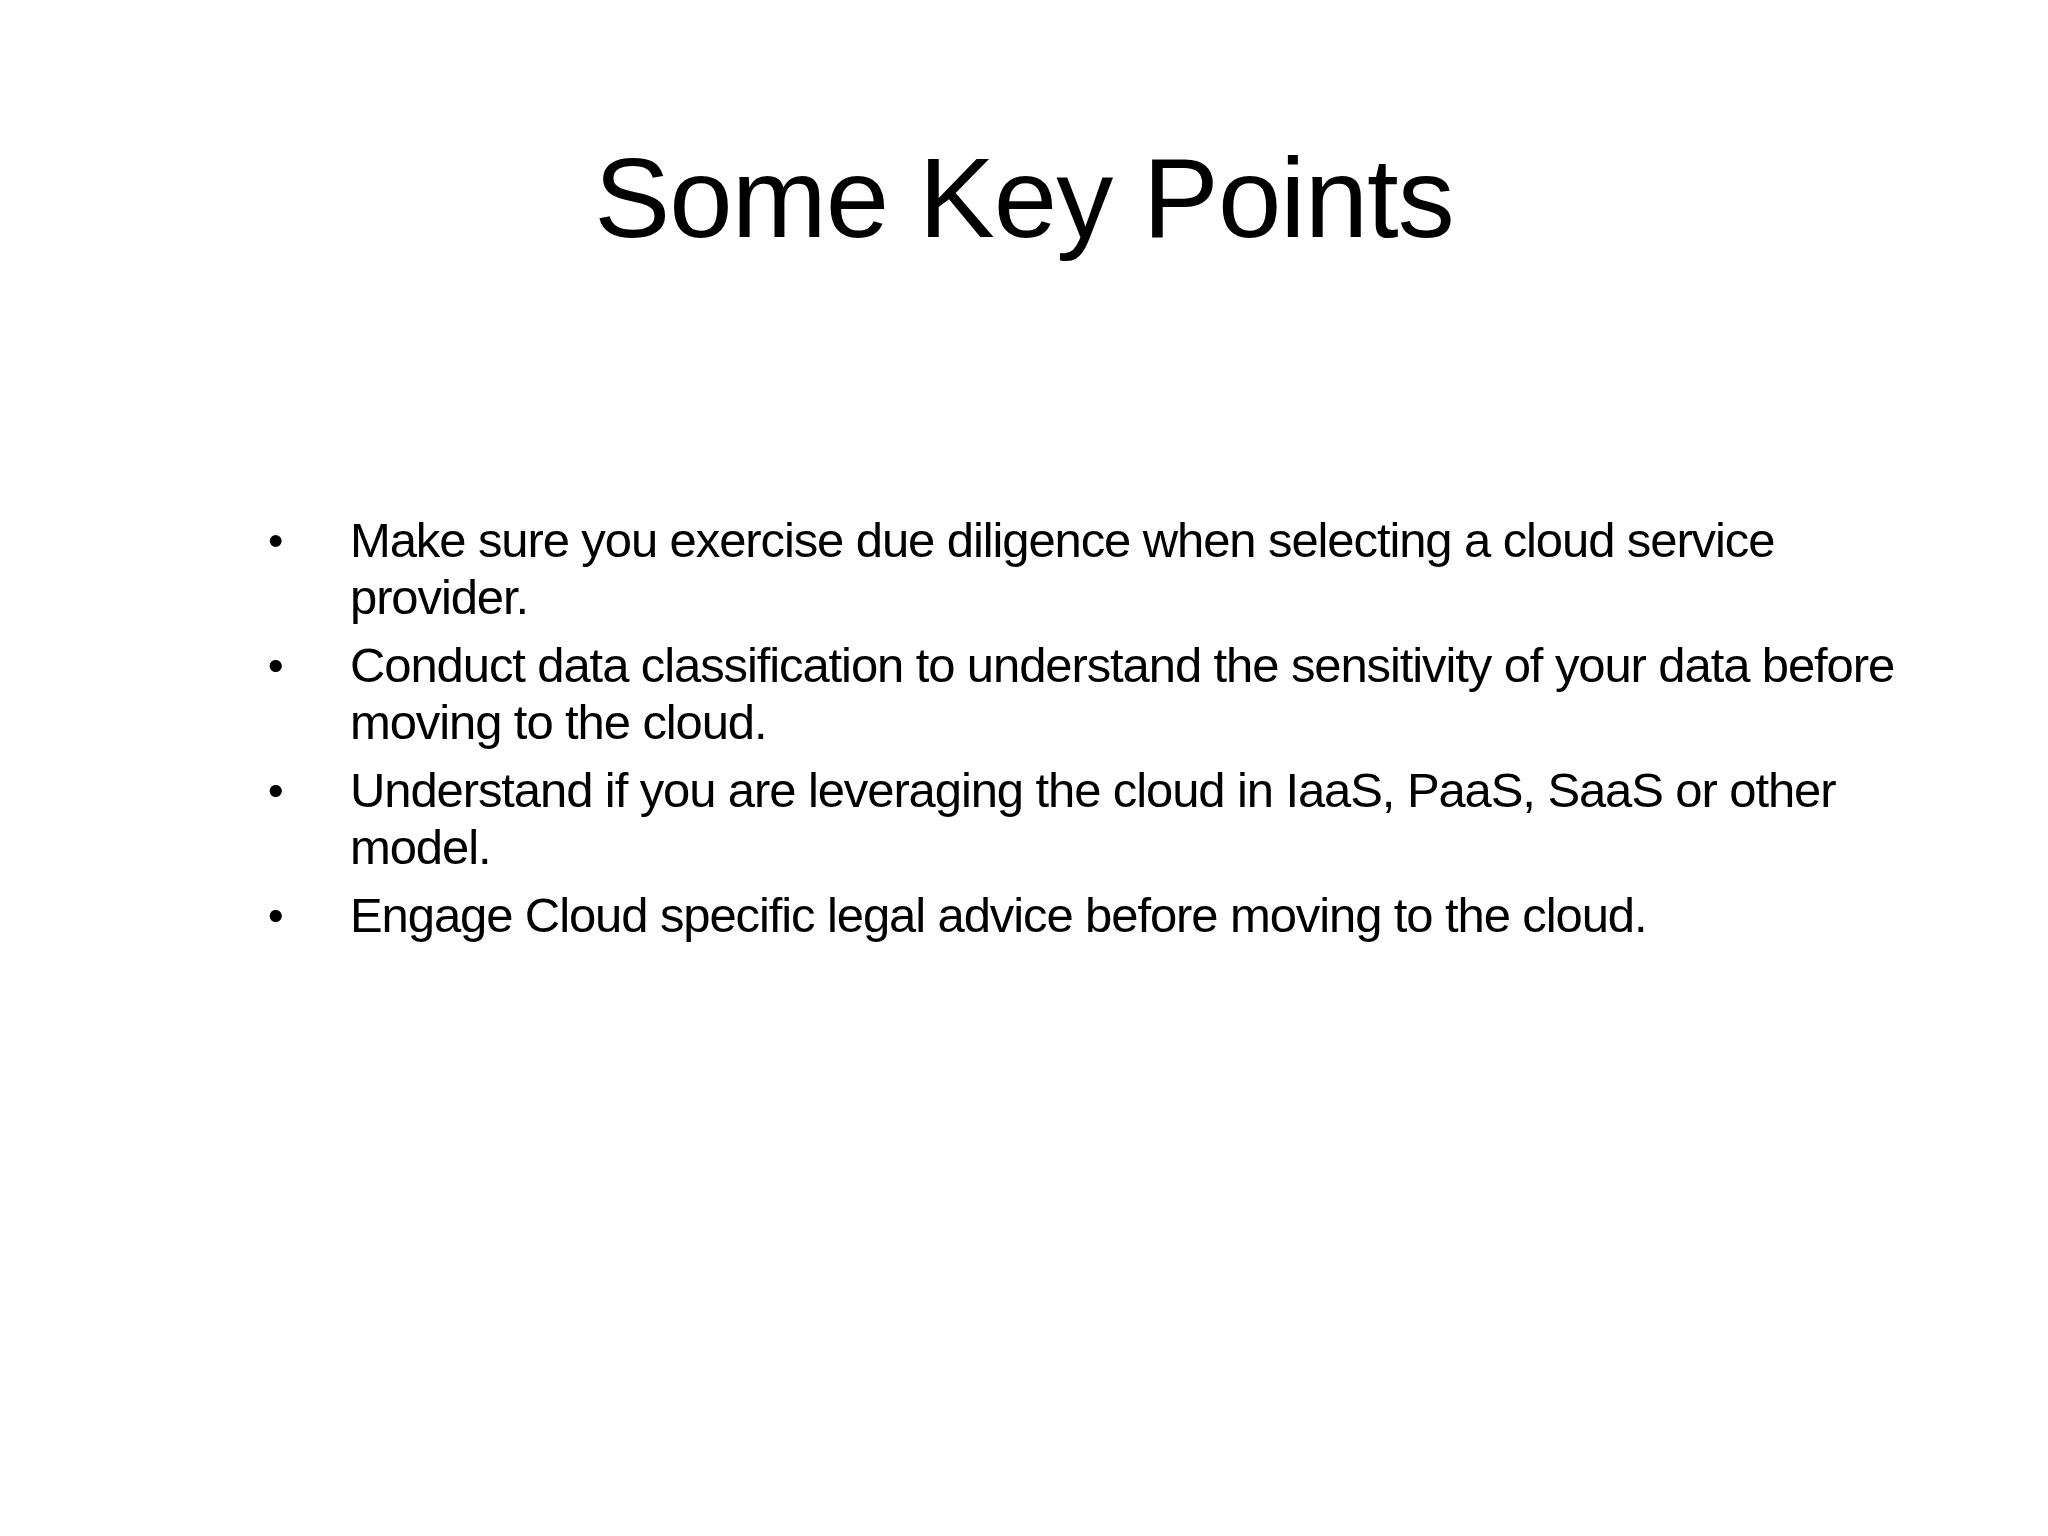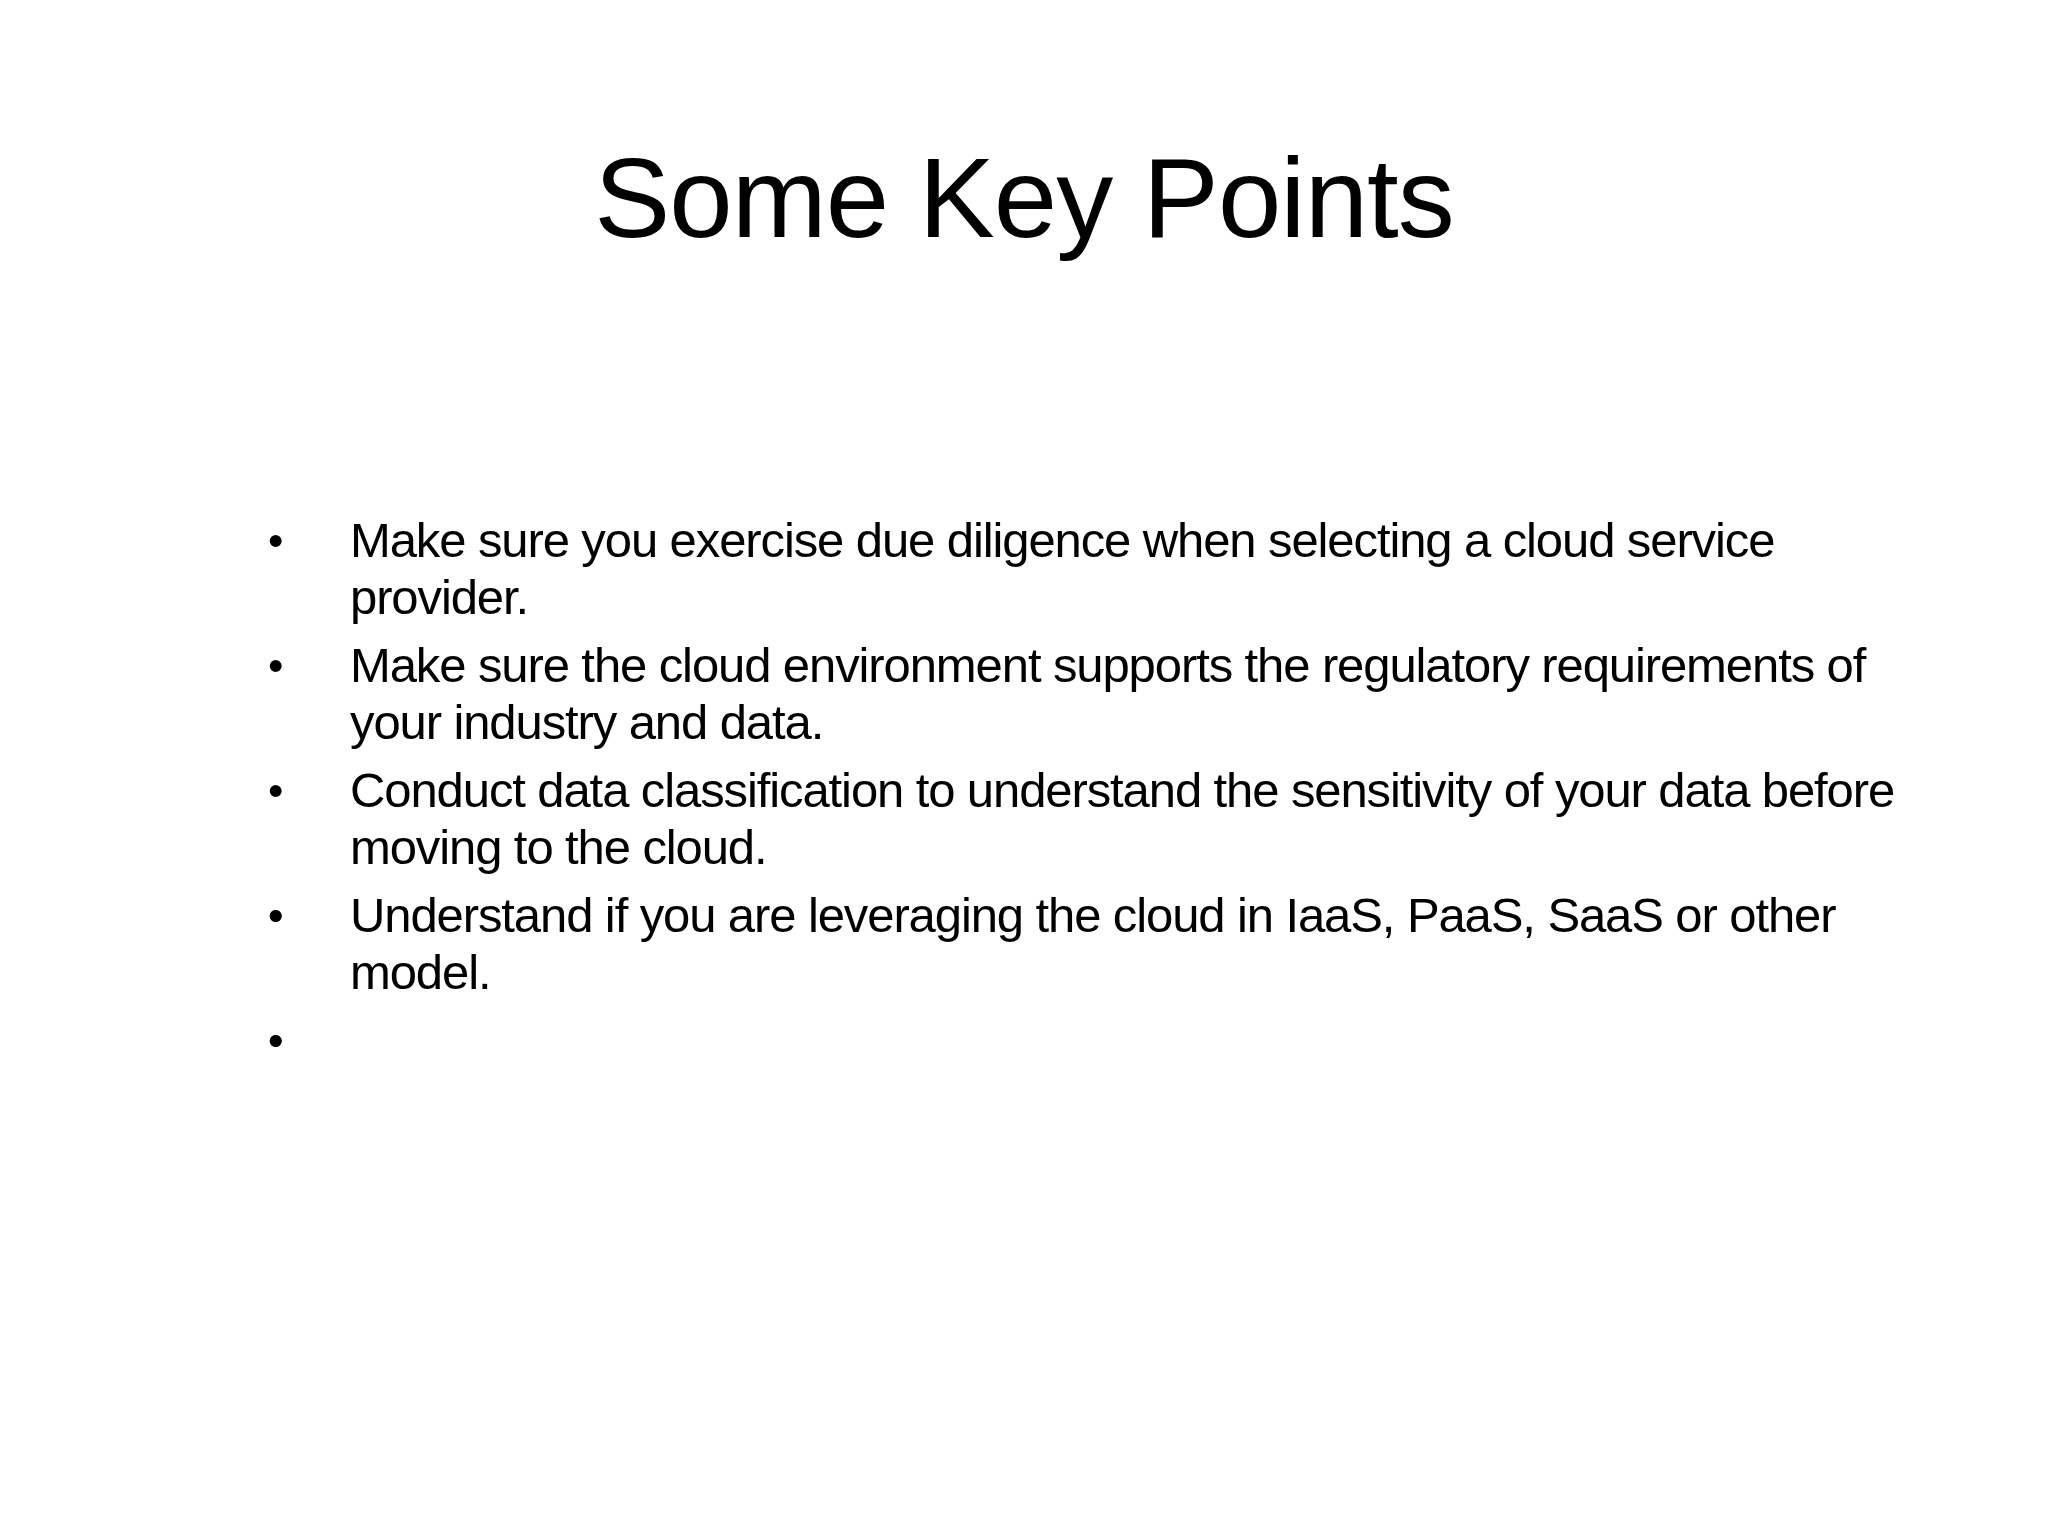--- a/index.html
+++ b/index.html
@@ -68,33 +68,33 @@
 <div class="slide">
   <h1 class="slide-title">Some Key Points</h1>
 
   <ul class="bullet-list">
     <li class="bullet-item">
       <span class="bullet-dot">•</span>
       <span>Make sure you exercise due diligence when selecting a cloud service provider.</span>
     </li>
     <li class="bullet-item">
       <span class="bullet-dot">•</span>
-      <span>Make sure the cloud environment supports the regulatory requirements of your industry and data.</span>
     </li>
     <li class="bullet-item">
       <span class="bullet-dot">•</span>
       <span>Conduct data classification to understand the sensitivity of your data before moving to the cloud.</span>
     </li>
     <li class="bullet-item">
       <span class="bullet-dot">•</span>
     </li>
     <li class="bullet-item">
       <span class="bullet-dot">•</span>
       <span>Understand if you are leveraging the cloud in IaaS, PaaS, SaaS or other model.</span>
     </li>
     <li class="bullet-item">
       <span class="bullet-dot">•</span>
     </li>
     <li class="bullet-item">
       <span class="bullet-dot">•</span>
+      <span>Engage Cloud specific legal advice before moving to the cloud.</span>
     </li>
   </ul>
 </div>
 
 </body></html>

